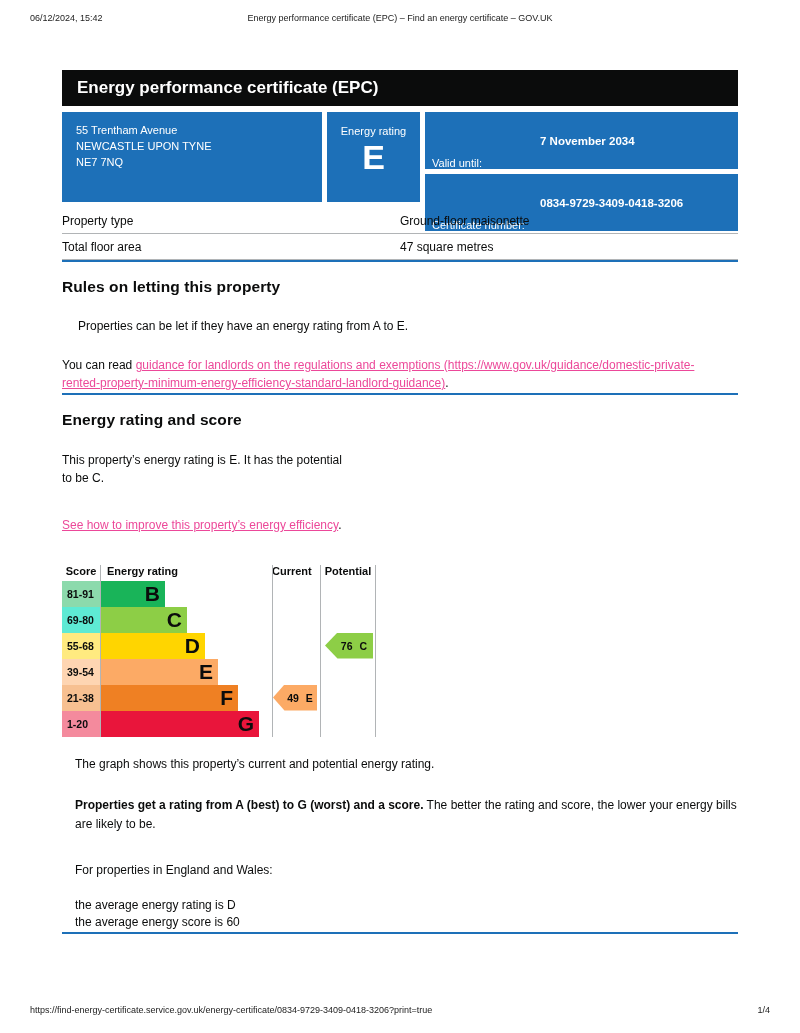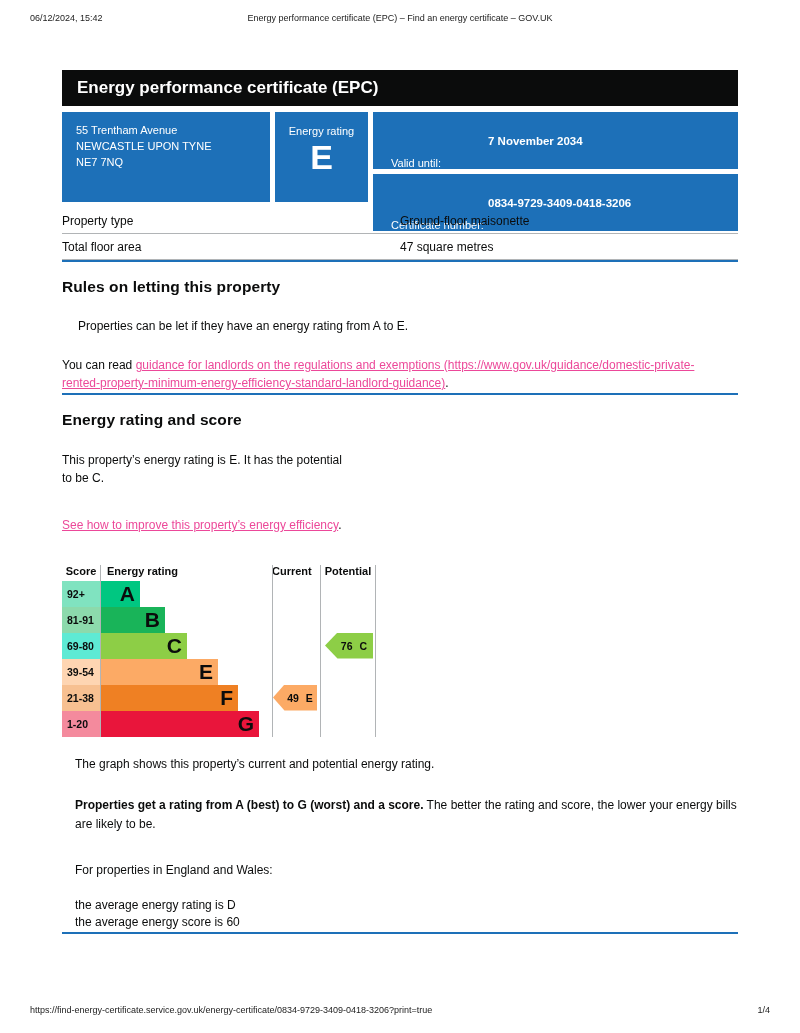--- a/index.html
+++ b/index.html
@@ -16,27 +16,27 @@
   .print-footer .url { position:absolute; left:30px; bottom:0; }
   .print-footer .pg { position:absolute; right:30px; bottom:0; }
 
   .content { position:absolute; top:70px; left:62px; width:676px; }
 
   .banner { background:#0b0c0c; color:#fff; height:36px; line-height:36px;
             padding-left:15px; font-size:17px; font-weight:bold; }
 
   .summary { display:flex; gap:5px; margin-top:6px; height:90px; }
   .summary .box { background:#1d70b8; color:#fff; }
-  .addr { width:208px; padding:11px 14px; font-size:11px; line-height:1.45; }
+  .addr { width:260px; padding:11px 14px; font-size:11px; line-height:1.45; }
   .rating-box { width:93px; display:flex; flex-direction:column; align-items:center; padding-top:13px; }
   .rating-box .lbl { font-size:11px; }
   .rating-box .big { font-size:34px; font-weight:bold; margin-top:1px; }
   .details { flex:1; display:flex; flex-direction:column; gap:5px; background:#fff; }
   .details .drow { flex:1; background:#1d70b8; color:#fff; display:flex; align-items:center; font-size:11px; }
-  .details .dlabel { width:115px; padding-left:18px;margin-top:45px; }
+  .details .dlabel { width:115px; padding-left:7px;margin-top:45px; }
   .details .dvalue { font-weight:bold; font-size:11.5px; }
 
   .ptable { margin-top:6px; font-size:12px; }
   .ptable .trow { display:flex; padding:6px 0 5px 0; border-bottom:1px solid #b1b4b6; }
   .ptable .tlabel { width:338px; }
 
   hr.rule { border:none; border-top:2px solid #1d70b8; margin:0; }
   .rule-1 { margin-top:11px; }
   .rule-2 { margin-top:24px; }
   .rule-3 { margin-top:13px; }
@@ -140,47 +140,47 @@
       <p class="improve"><a href="#">See how to improve this property’s energy efficiency</a><span>.</span></p>
 
       <div class="chart" id="epc-chart">
         <div class="hdr">
           <span class="h-score">Score</span>
           <span class="h-rating">Energy rating</span>
           <span class="h-current">Current</span>
           <span class="h-potential">Potential</span>
         </div>
         <div id="band-rows">
-  <div class="band-row">
-    <div class="score-cell" style="background: rgb(128, 227, 192);">92+</div>
-    <div class="bar-area">
-      <div class="band-bar" style="background: rgb(0, 199, 129); width: 40px;">
-        <span class="band-letter">A</span>
-      </div>
-    </div>
-  </div>
 
   <div class="band-row">
     <div class="score-cell" style="background: rgb(140, 218, 172);">81-91</div>
     <div class="bar-area">
       <div class="band-bar" style="background: rgb(25, 180, 89); width: 65px;">
         <span class="band-letter">B</span>
       </div>
     </div>
   </div>
 
   <div class="band-row">
     <div class="score-cell" style="background: #5eead4;">69-80</div>
     <div class="bar-area">
       <div class="band-bar" style="background: rgb(141, 206, 70); width: 87px;">
         <span class="band-letter">C</span>
       </div>
     </div>
   </div>
 
+  <div class="band-row">
+    <div class="score-cell" style="background: rgb(255, 234, 128);">55-68</div>
+    <div class="bar-area">
+      <div class="band-bar" style="background: rgb(255, 213, 0); width: 105px;">
+        <span class="band-letter">D</span>
+      </div>
+    </div>
+  </div>
 
   <div class="band-row">
     <div class="score-cell" style="background: rgb(254, 213, 178);">39-54</div>
     <div class="bar-area">
       <div class="band-bar" style="background: rgb(252, 170, 101); width: 118px;">
         <span class="band-letter">E</span>
       </div>
     </div>
   </div>
 

